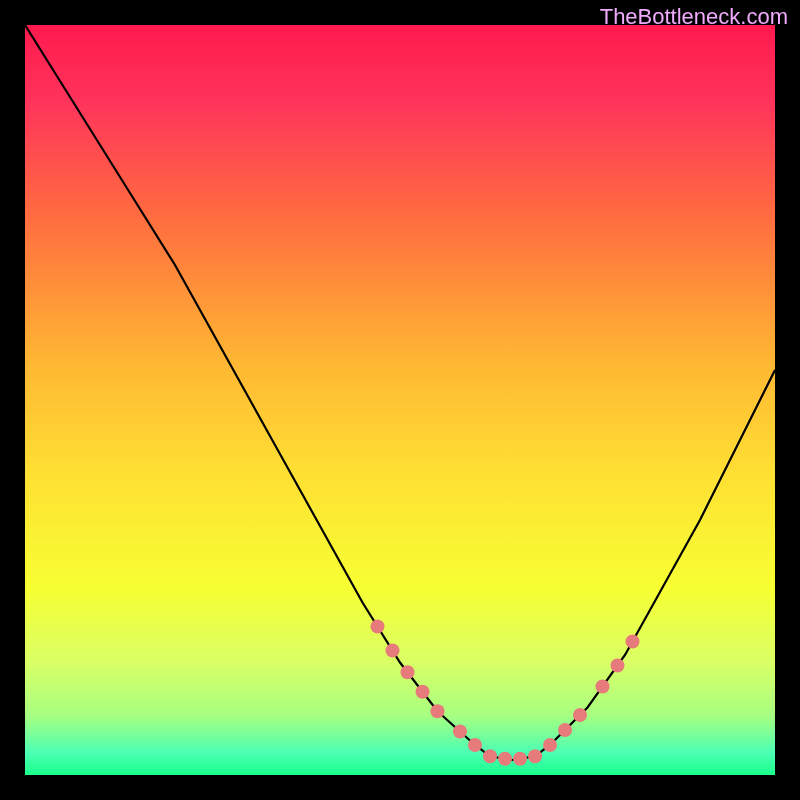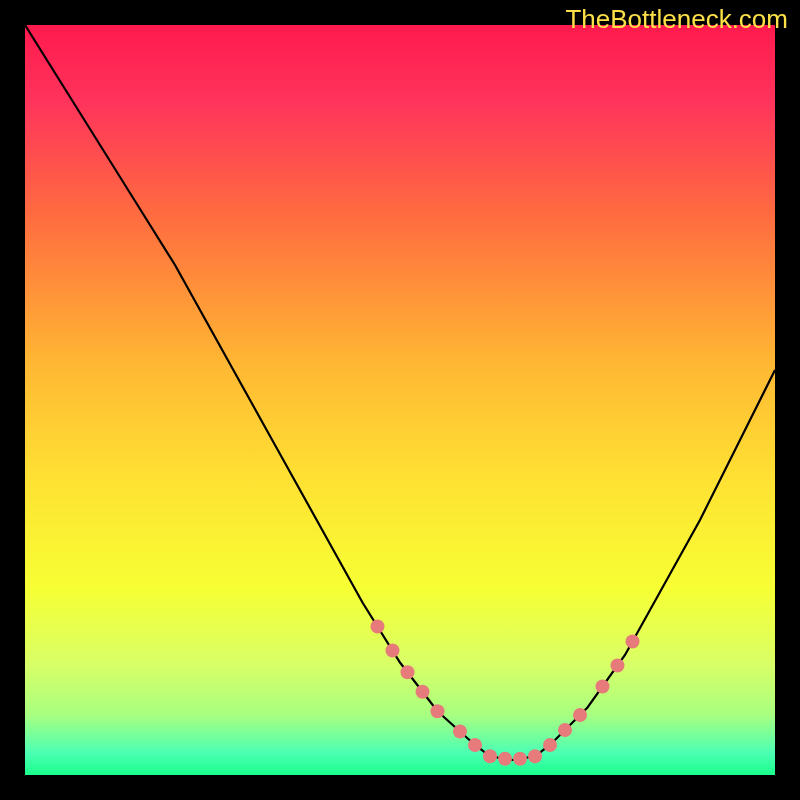--- a/index.html
+++ b/index.html
@@ -7,22 +7,22 @@
     width: 800px;
     height: 800px;
     background: #000;
     position: relative;
     font-family: Arial, sans-serif;
   }
   .watermark {
     position: absolute;
     top: 4px;
     right: 12px;
-    color: #fde047;
-    font-size: 26px;
+    color: #f0abfc;
+    font-size: 22px;
     font-weight: 500;
     z-index: 10;
   }
   .plot-area {
     position: absolute;
     left: 25px;
     top: 25px;
     width: 750px;
     height: 750px;
   }

